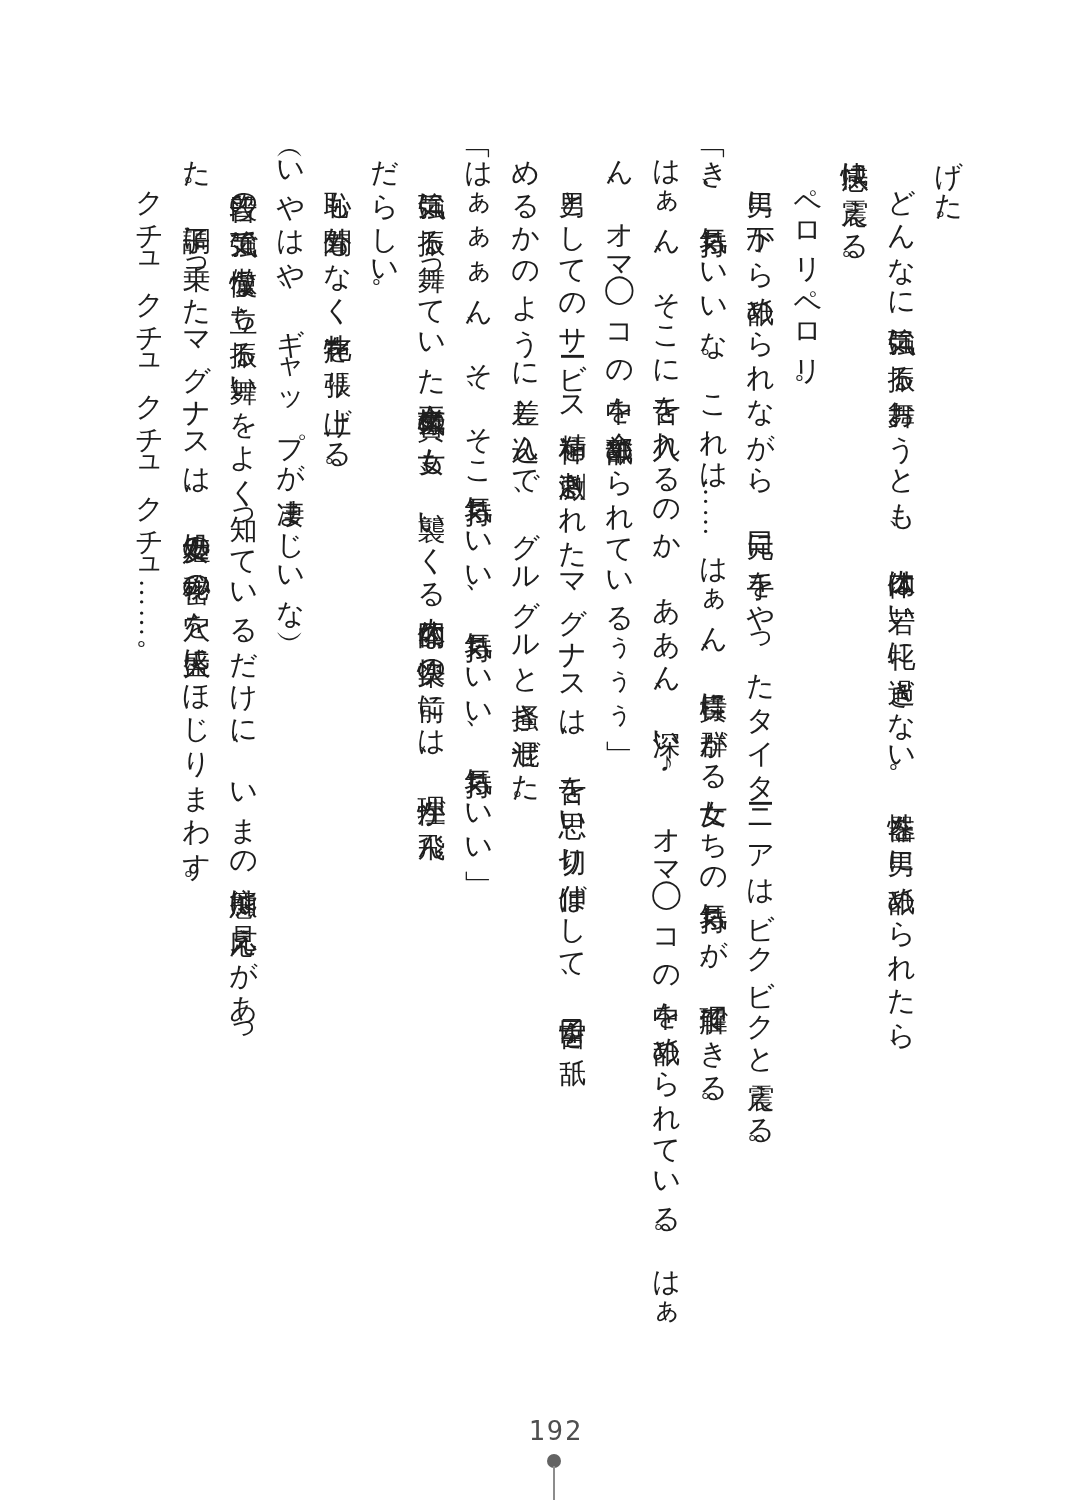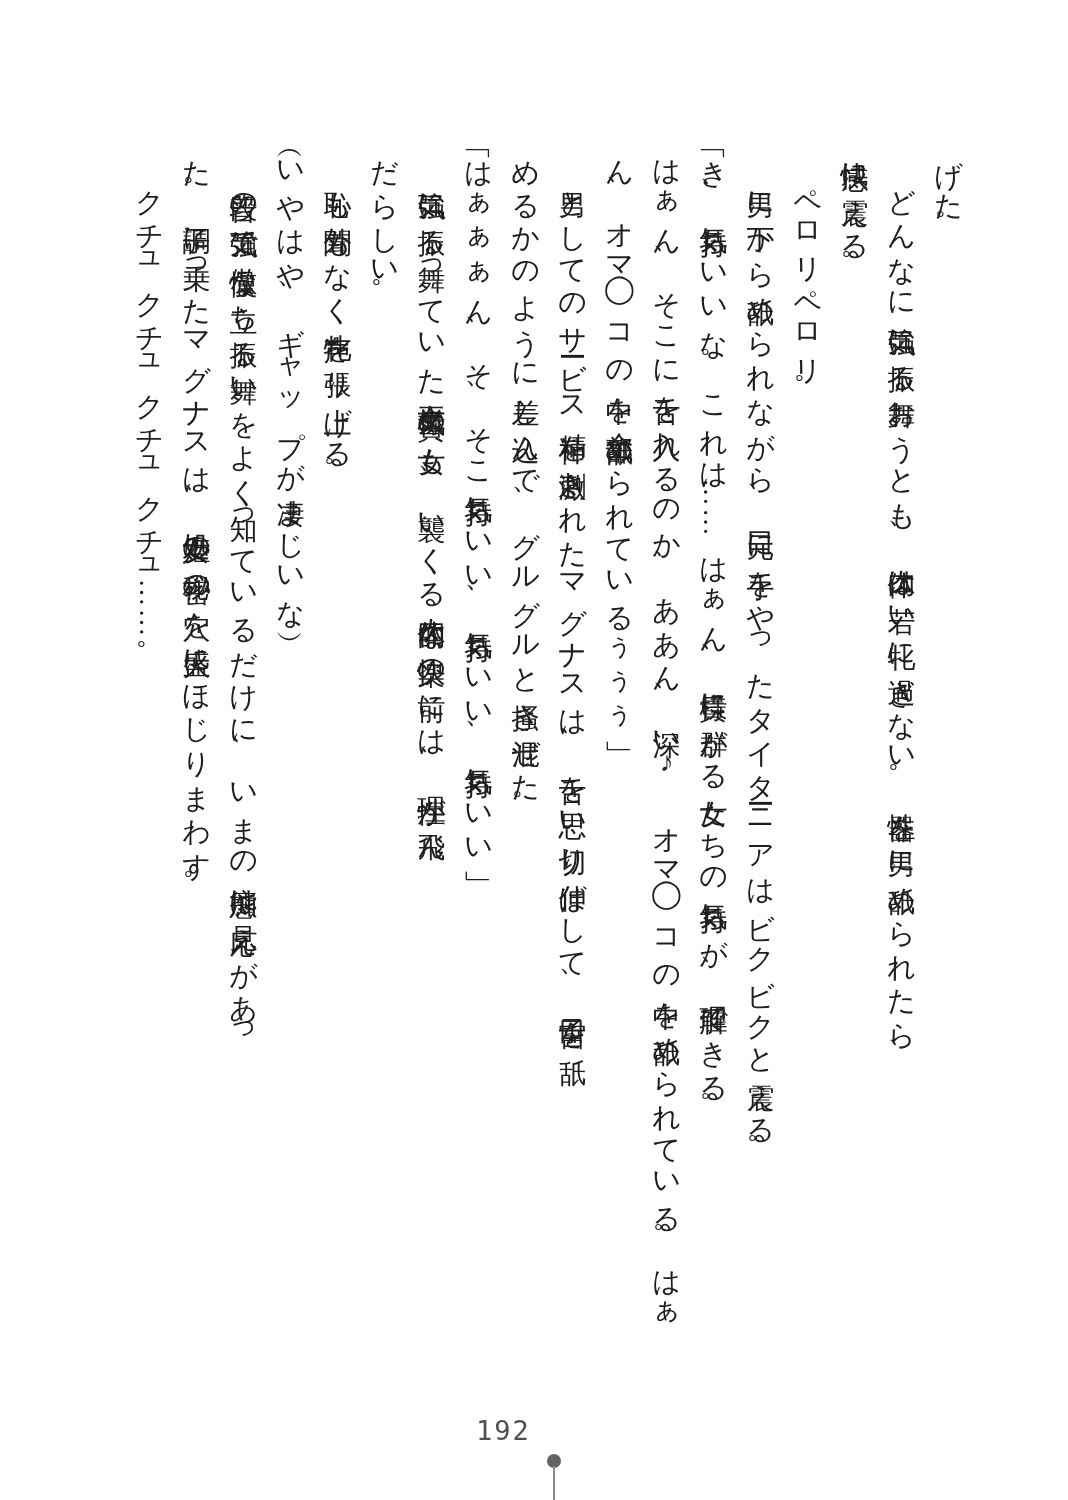--- a/index.html
+++ b/index.html
@@ -34,21 +34,21 @@
     height: 1200px;
   }
   .text-block p.column.indent {
     text-indent: 30px;
   }
   .page-number {
     position: absolute;
     top: 1416px;
     left: 476px;
     width: 160px;
-    text-align: left;
+    text-align: center;
     font-family: "DejaVu Sans Mono", "Liberation Mono", monospace;
     font-size: 27px;
     line-height: 30px;
     color: var(--pagenum, #4f4f4f);
     letter-spacing: 2px;
   }
   .footer-dot {
     position: absolute;
     left: 547px;
     top: 1454px;

